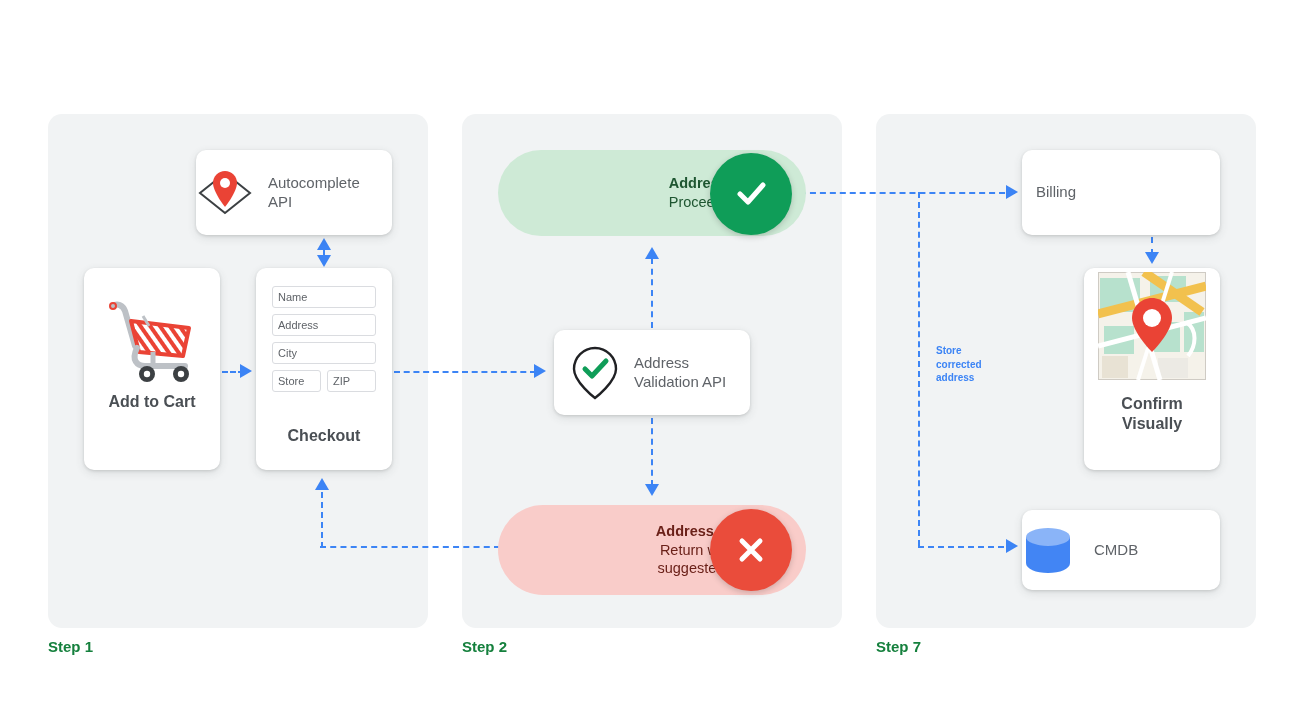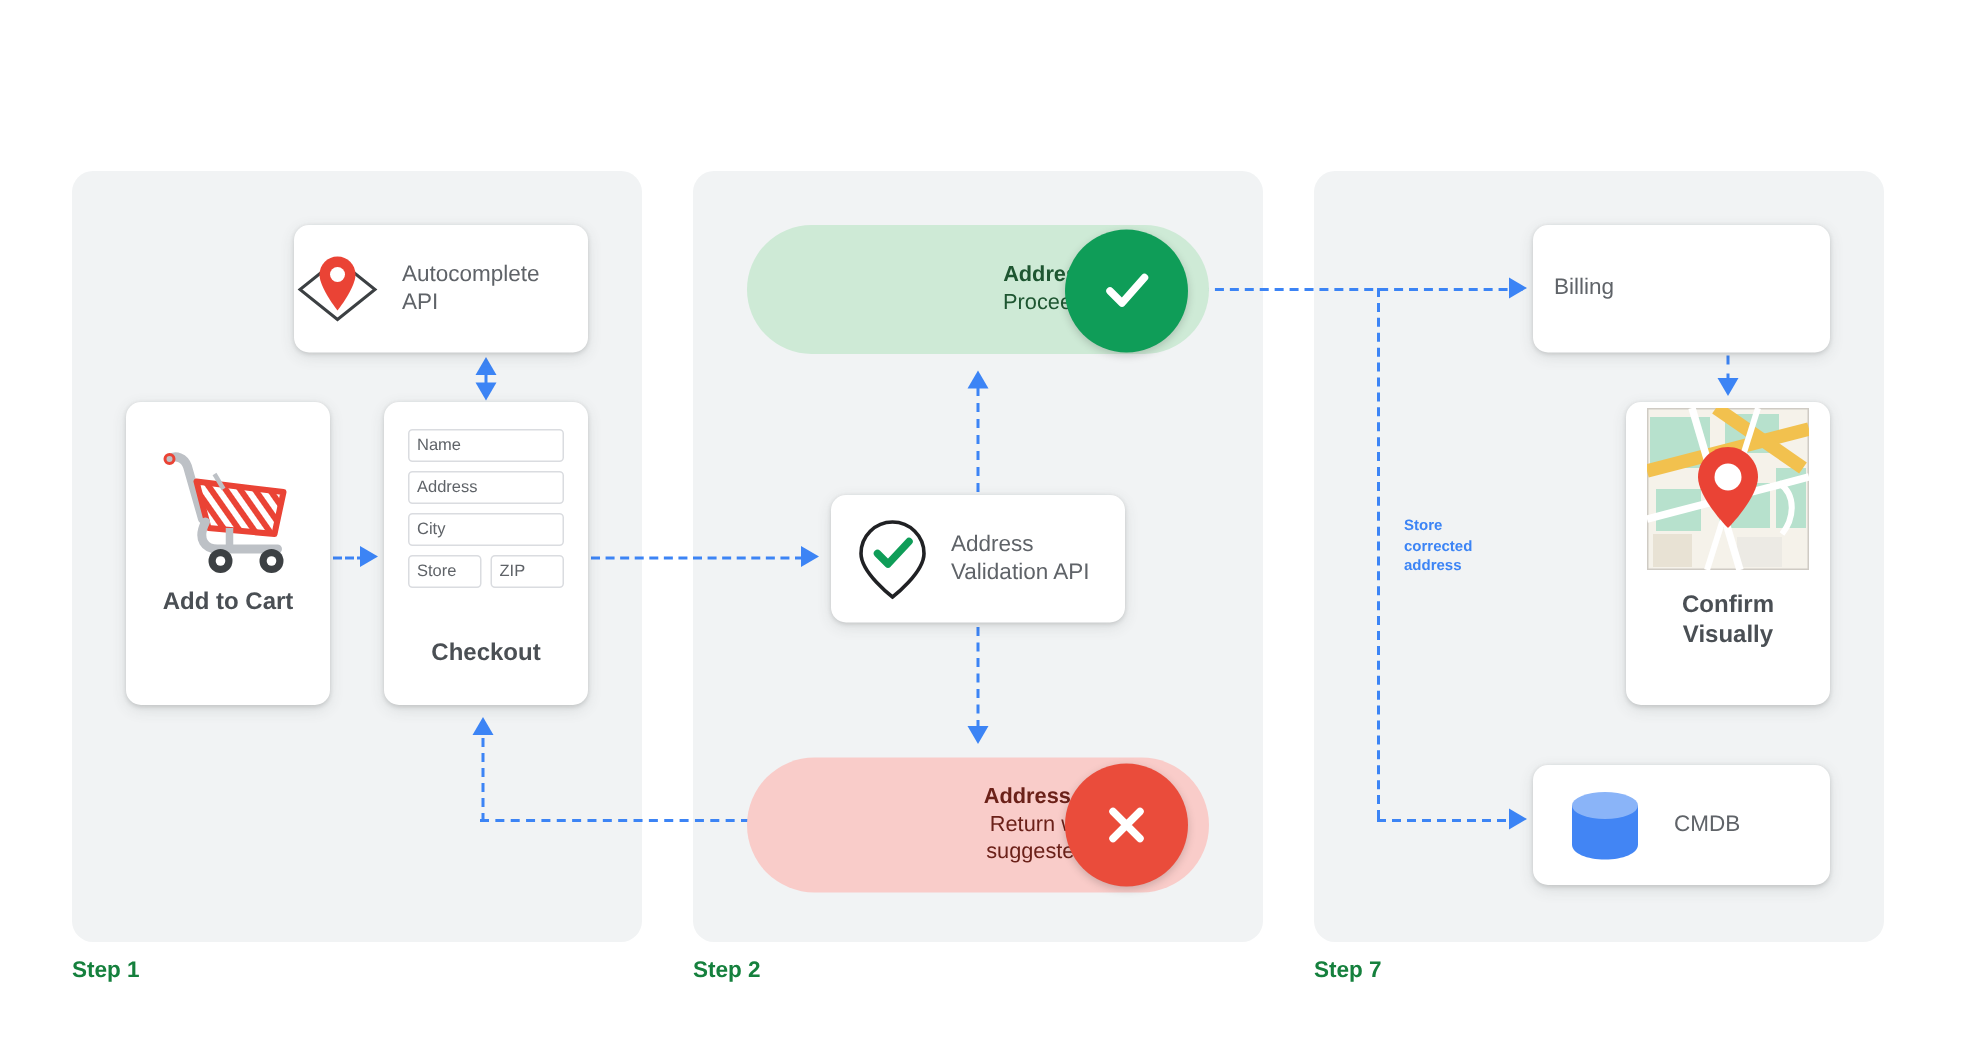--- a/index.html
+++ b/index.html
@@ -127,21 +127,21 @@
     display: flex; align-items: center; padding-left: 14px; gap: 12px;
   }
   #card-confirm {
     left: 1084px; top: 268px; width: 136px; height: 202px;
     display: flex; flex-direction: column; align-items: center;
     padding-top: 4px;
   }
   #card-confirm .card-label.big { margin-top: 14px; }
   #card-cmdb {
     left: 1022px; top: 510px; width: 198px; height: 80px;
-    display: flex; align-items: center; padding-left: 22px; gap: 20px;
+    display: flex; align-items: center; gap: 20px;
   }
 
   .annotation {
     position: absolute; left: 936px; top: 344px;
     font-size: 10px; font-weight: bold; color: #3c84f5;
     line-height: 1.35; width: 100px;
   }
   .dash-h {
     position: absolute; height: 0;
     border-top: 2.5px dashed #3c84f5;

